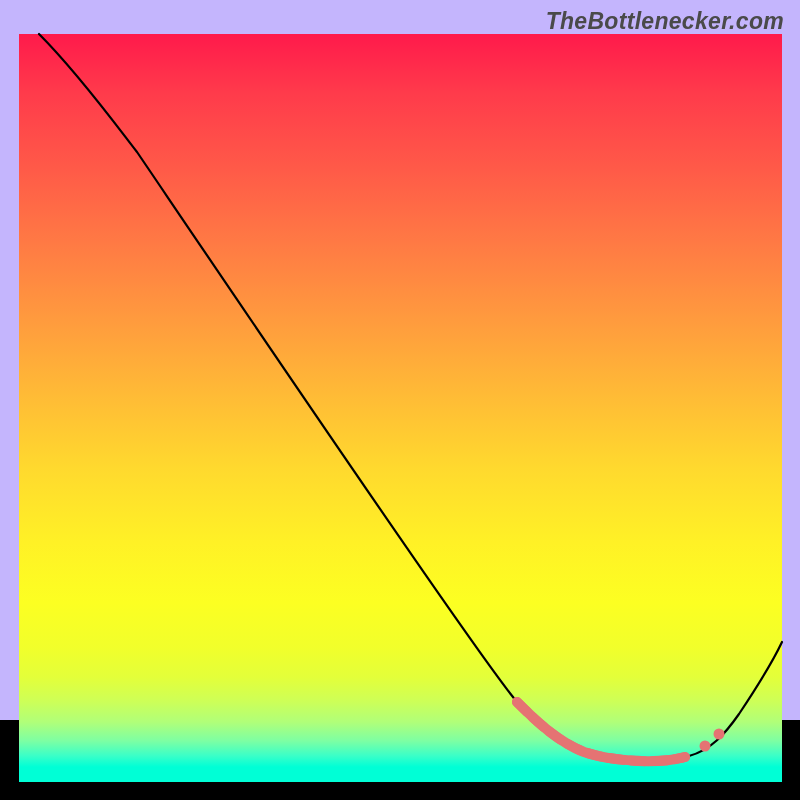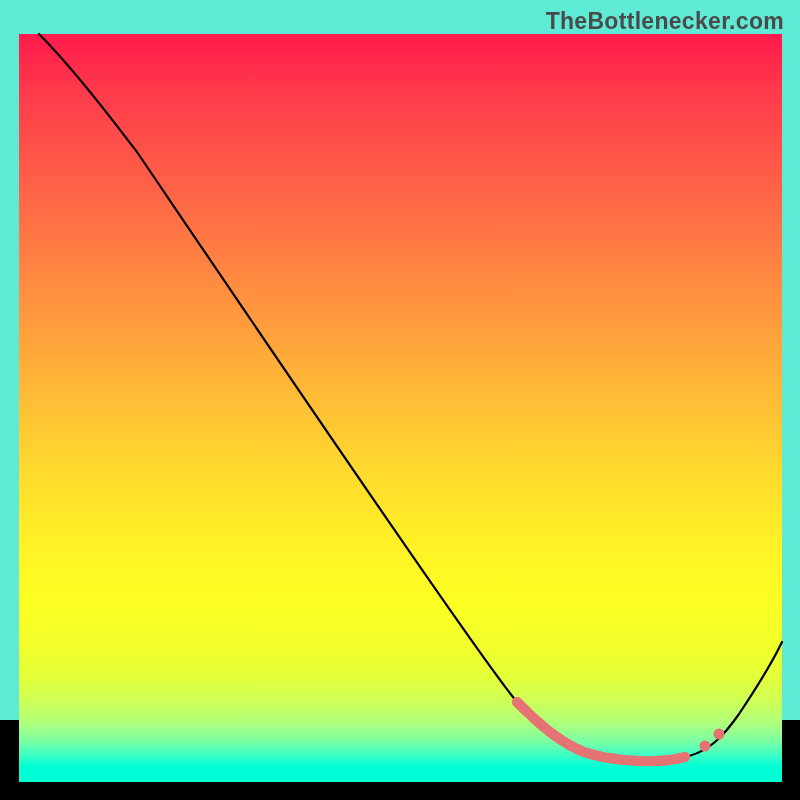--- a/index.html
+++ b/index.html
@@ -10,21 +10,22 @@
     background: #000;
     overflow: hidden;
     font-family: Arial, Helvetica, sans-serif;
   }
   .frame {
     position: absolute;
     top: 0;
     left: 0;
     width: 800px;
     height: 720px;
-    background: #5eead4;
+    background: #c4b5fd;
+    font-style: italic;
   }
   .plot {
     position: absolute;
     top: 34px;
     left: 19px;
     width: 763px;
     height: 748px;
     
     background: linear-gradient(
       to bottom,

